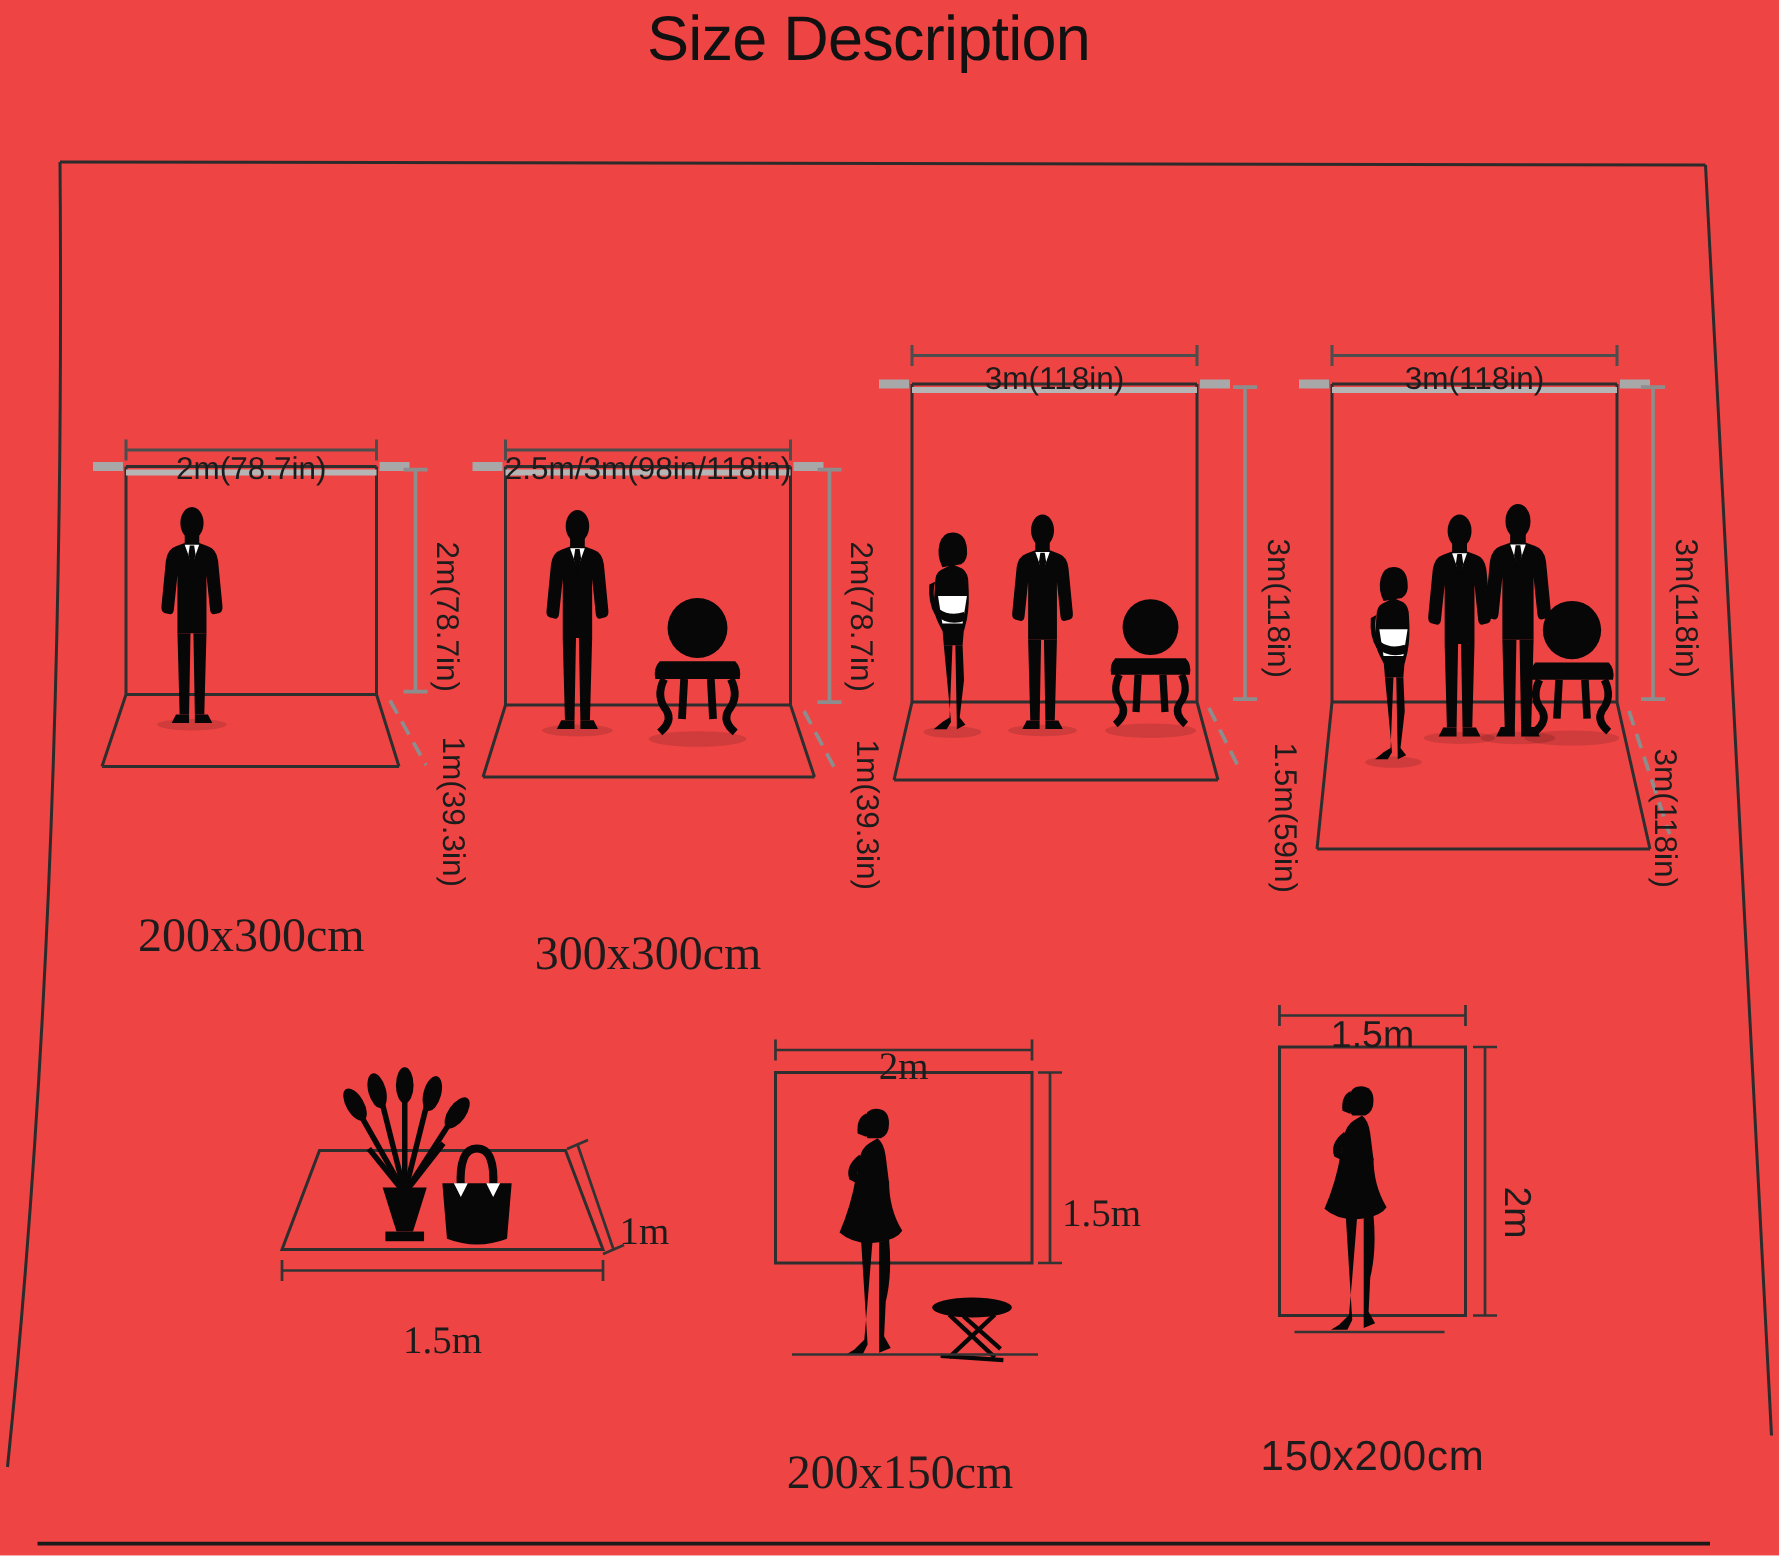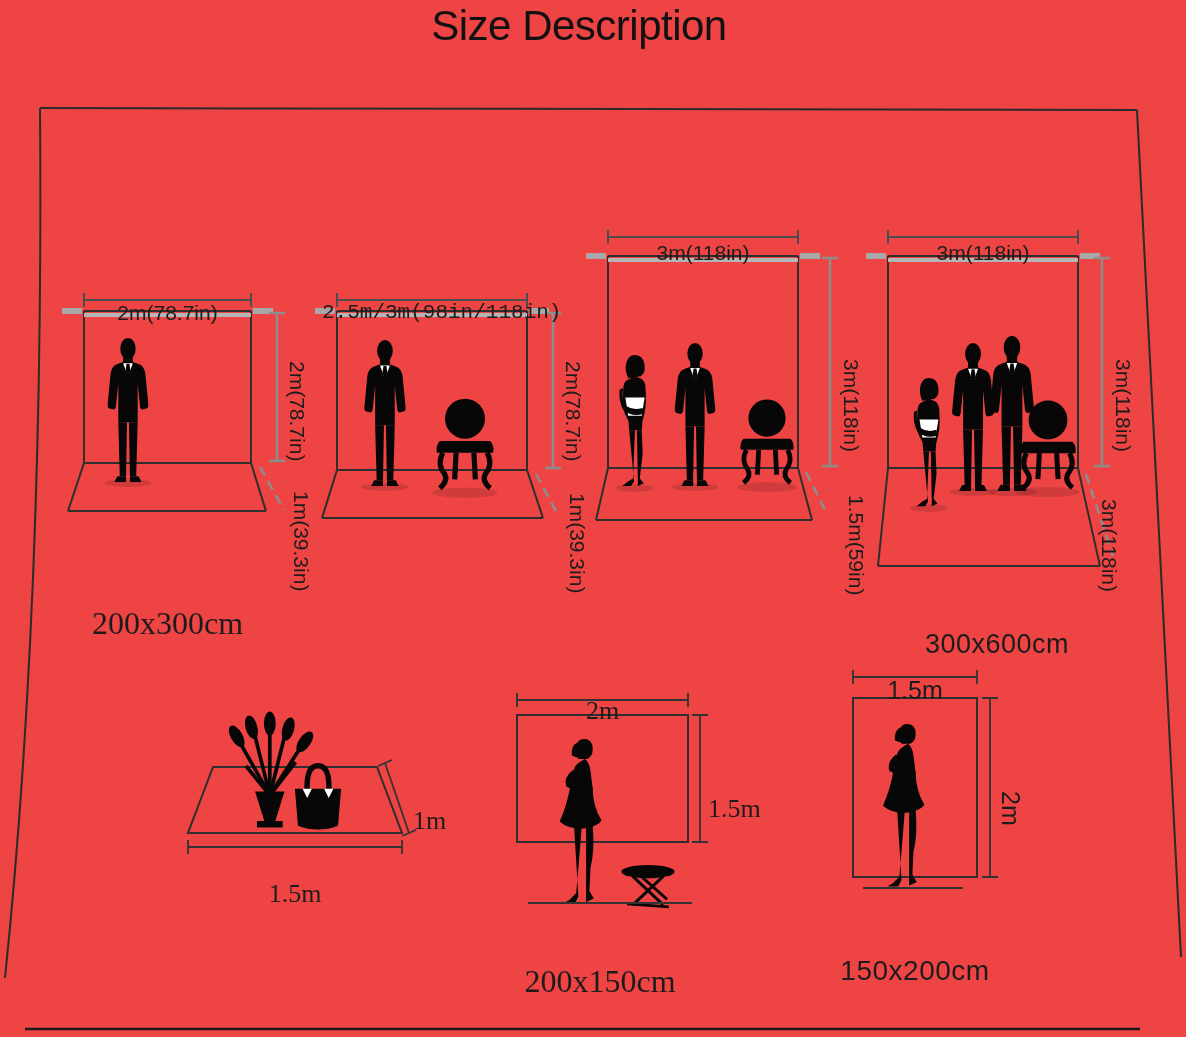--- a/index.html
+++ b/index.html
@@ -201,32 +201,32 @@
       <path class="meas-thin" d="M853,677 H977 M853,670 V684 M977,670 V684"></path>
       <path class="meas-thin" d="M990,698 V877 M982,698 H998 M982,877 H998"></path>
     </g>
   </svg>
 
   <div class="lab dim center" style="left:84px;top:271px;width:167px;">2m(78.7in)</div>
   <div class="lab dim-v" style="left:286px;top:330px;">2m(78.7in)</div>
   <div class="lab dim-v" style="left:290px;top:460px;">1m(39.3in)</div>
   <div class="lab size-serif center" style="left:74px;top:576px;width:187px;">200x300cm</div>
 
-  <div class="lab dim center" style="left:322px;top:271px;width:220px;font-family:Liberation Mono, monospace;">2.5m/3m(98in/118in)</div>
+  <div class="lab dim center" style="left:322px;top:271px;width:220px;">2.5m/3m(98in/118in)</div>
   <div class="lab dim-v" style="left:562px;top:330px;">2m(78.7in)</div>
   <div class="lab dim-v" style="left:566px;top:462px;">1m(39.3in)</div>
+  <div class="lab size-serif center" style="left:337px;top:588px;width:190px;">300x300cm</div>
 
   <div class="lab dim center" style="left:608px;top:211px;width:190px;">3m(118in)</div>
   <div class="lab dim-v" style="left:840px;top:328px;">3m(118in)</div>
   <div class="lab dim-v" style="left:845px;top:464px;">1.5m(59in)</div>
 
   <div class="lab dim center" style="left:888px;top:211px;width:190px;">3m(118in)</div>
   <div class="lab dim-v" style="left:1112px;top:328px;">3m(118in)</div>
   <div class="lab dim-v" style="left:1098px;top:468px;">3m(118in)</div>
-  <div class="lab size-sans center" style="left:897px;top:599px;width:200px;">300x600cm</div>
 
   <div class="lab dim-serif" style="left:413px;top:776px;">1m</div>
   <div class="lab dim-serif center" style="left:188px;top:849px;width:214px;">1.5m</div>
 
   <div class="lab dim-serif center" style="left:517px;top:666px;width:171px;">2m</div>
   <div class="lab dim-serif" style="left:708px;top:764px;">1.5m</div>
   <div class="lab size-serif center" style="left:505px;top:934px;width:190px;">200x150cm</div>
 
   <div class="lab dim-sans-sm center" style="left:853px;top:646px;width:124px;">1.5m</div>
   <div class="lab dim-v-sans" style="left:998px;top:760px;">2m</div>

